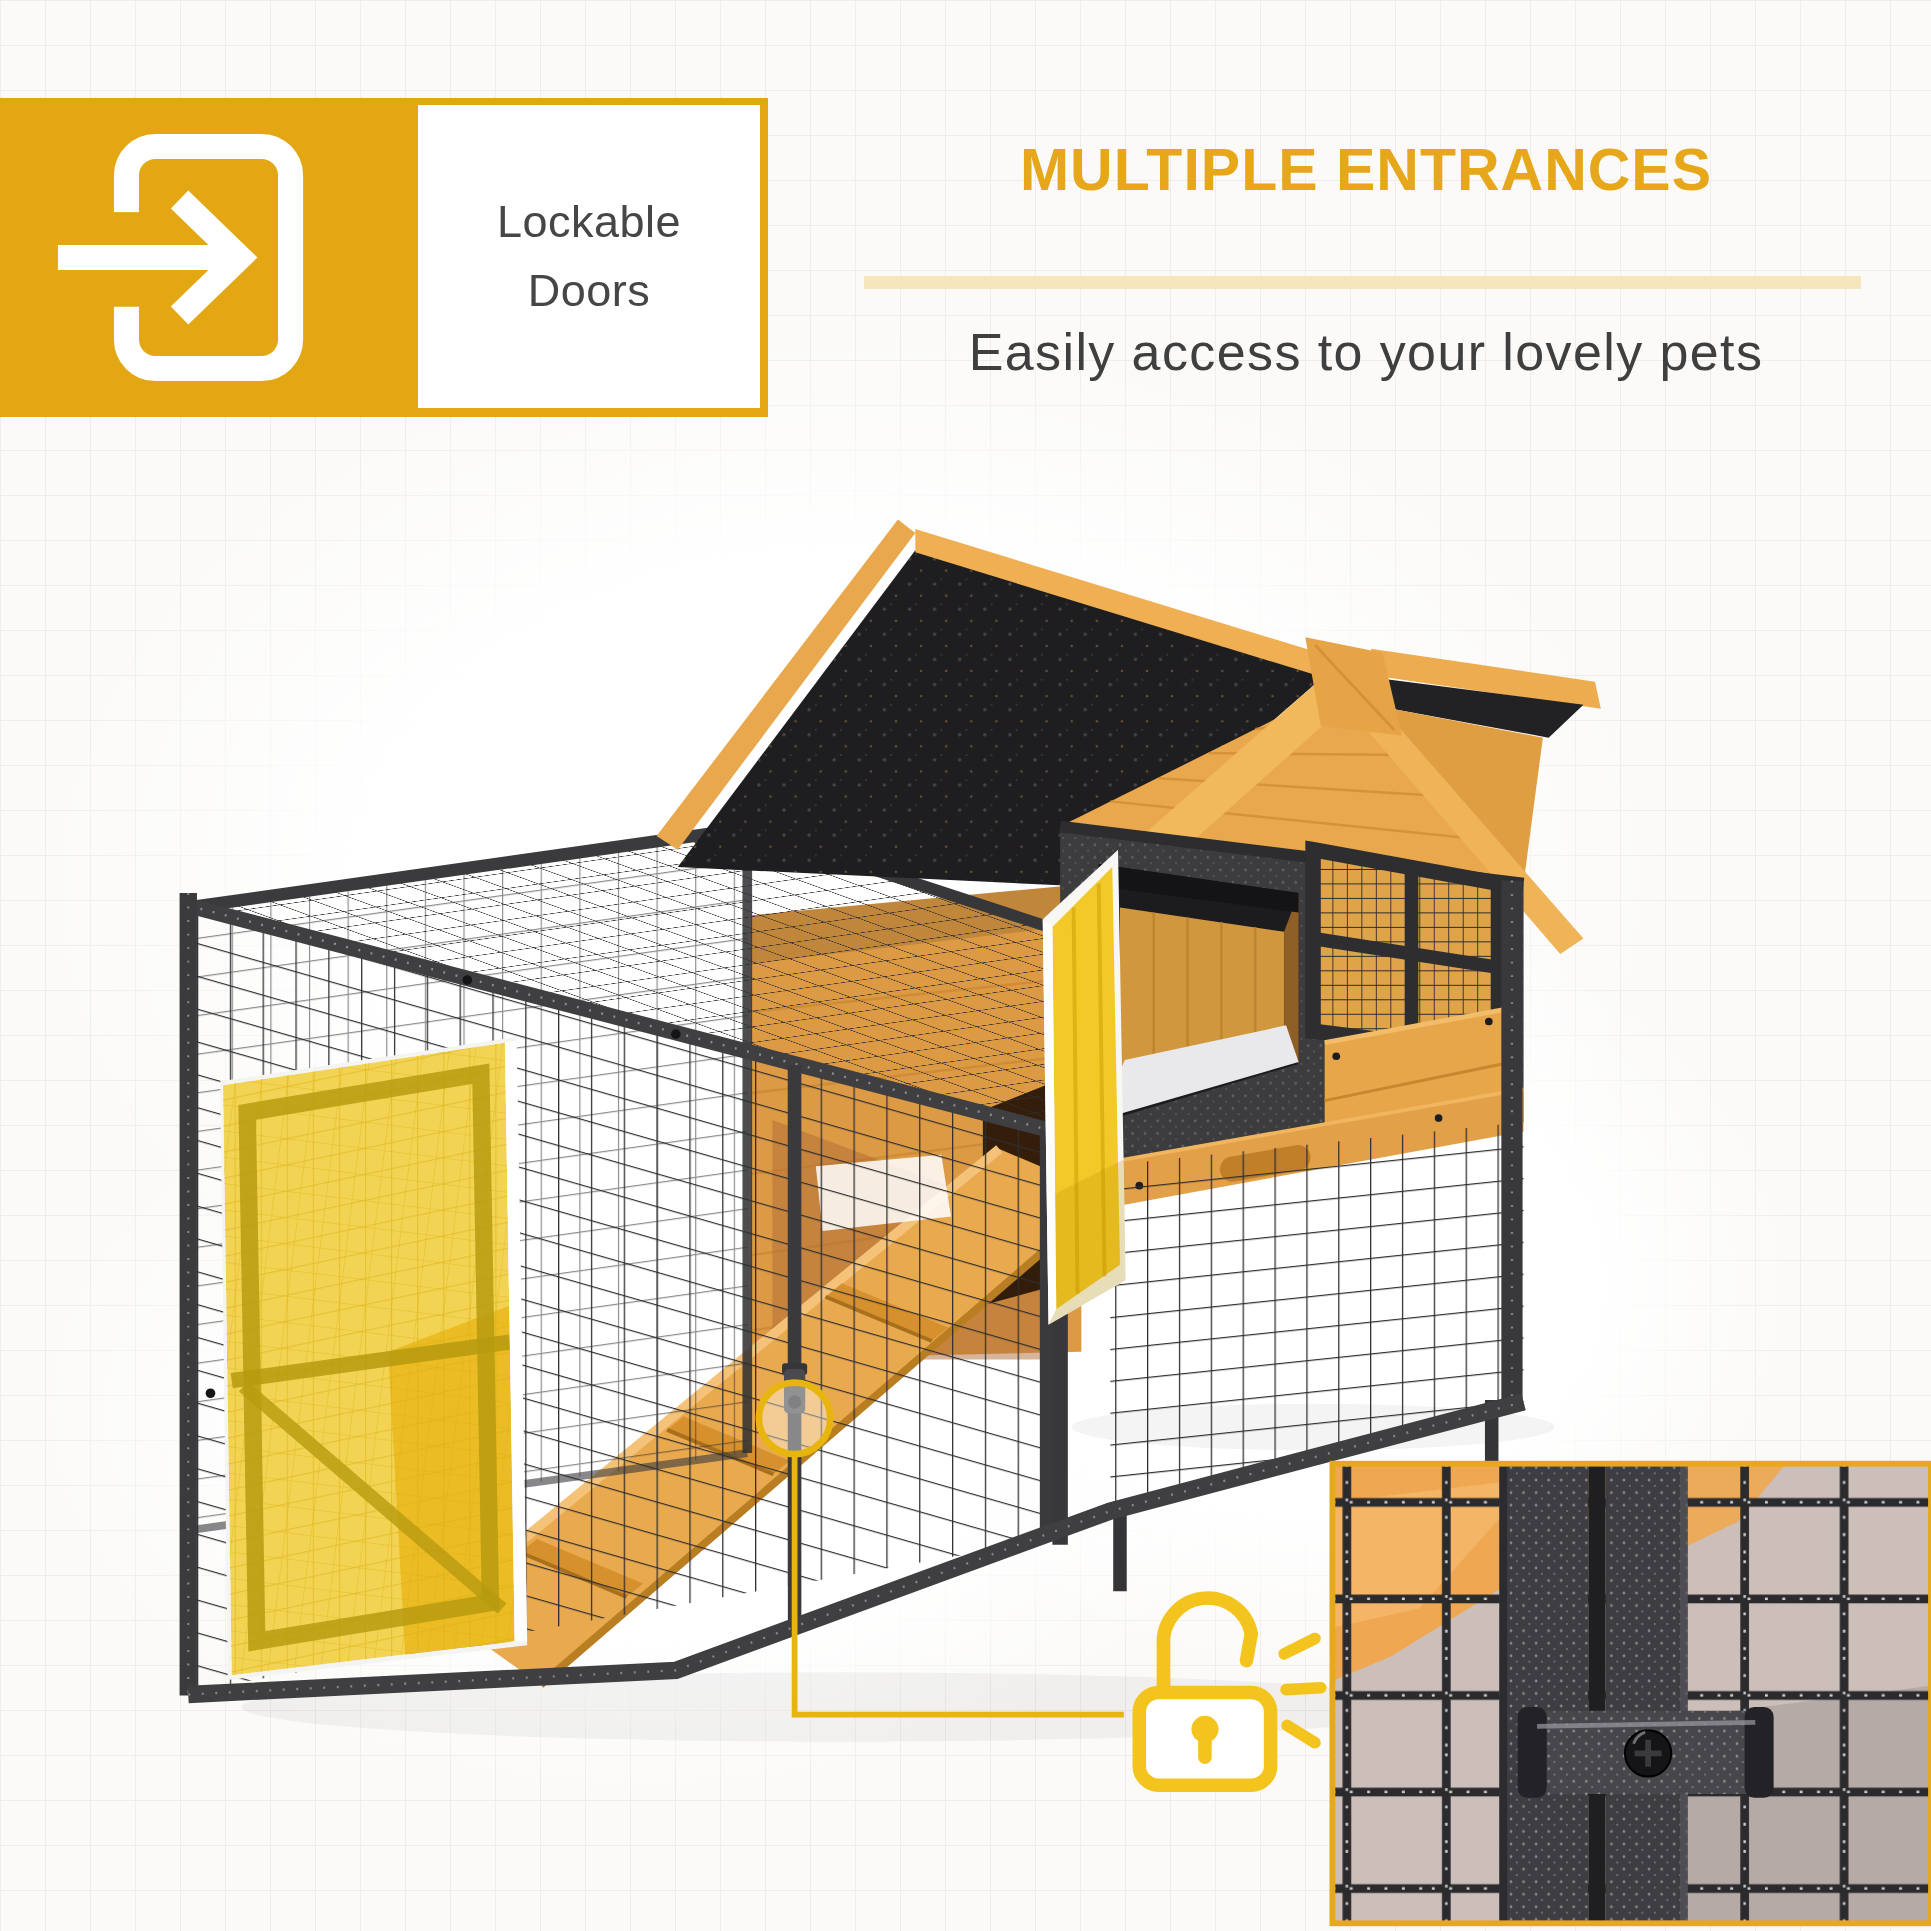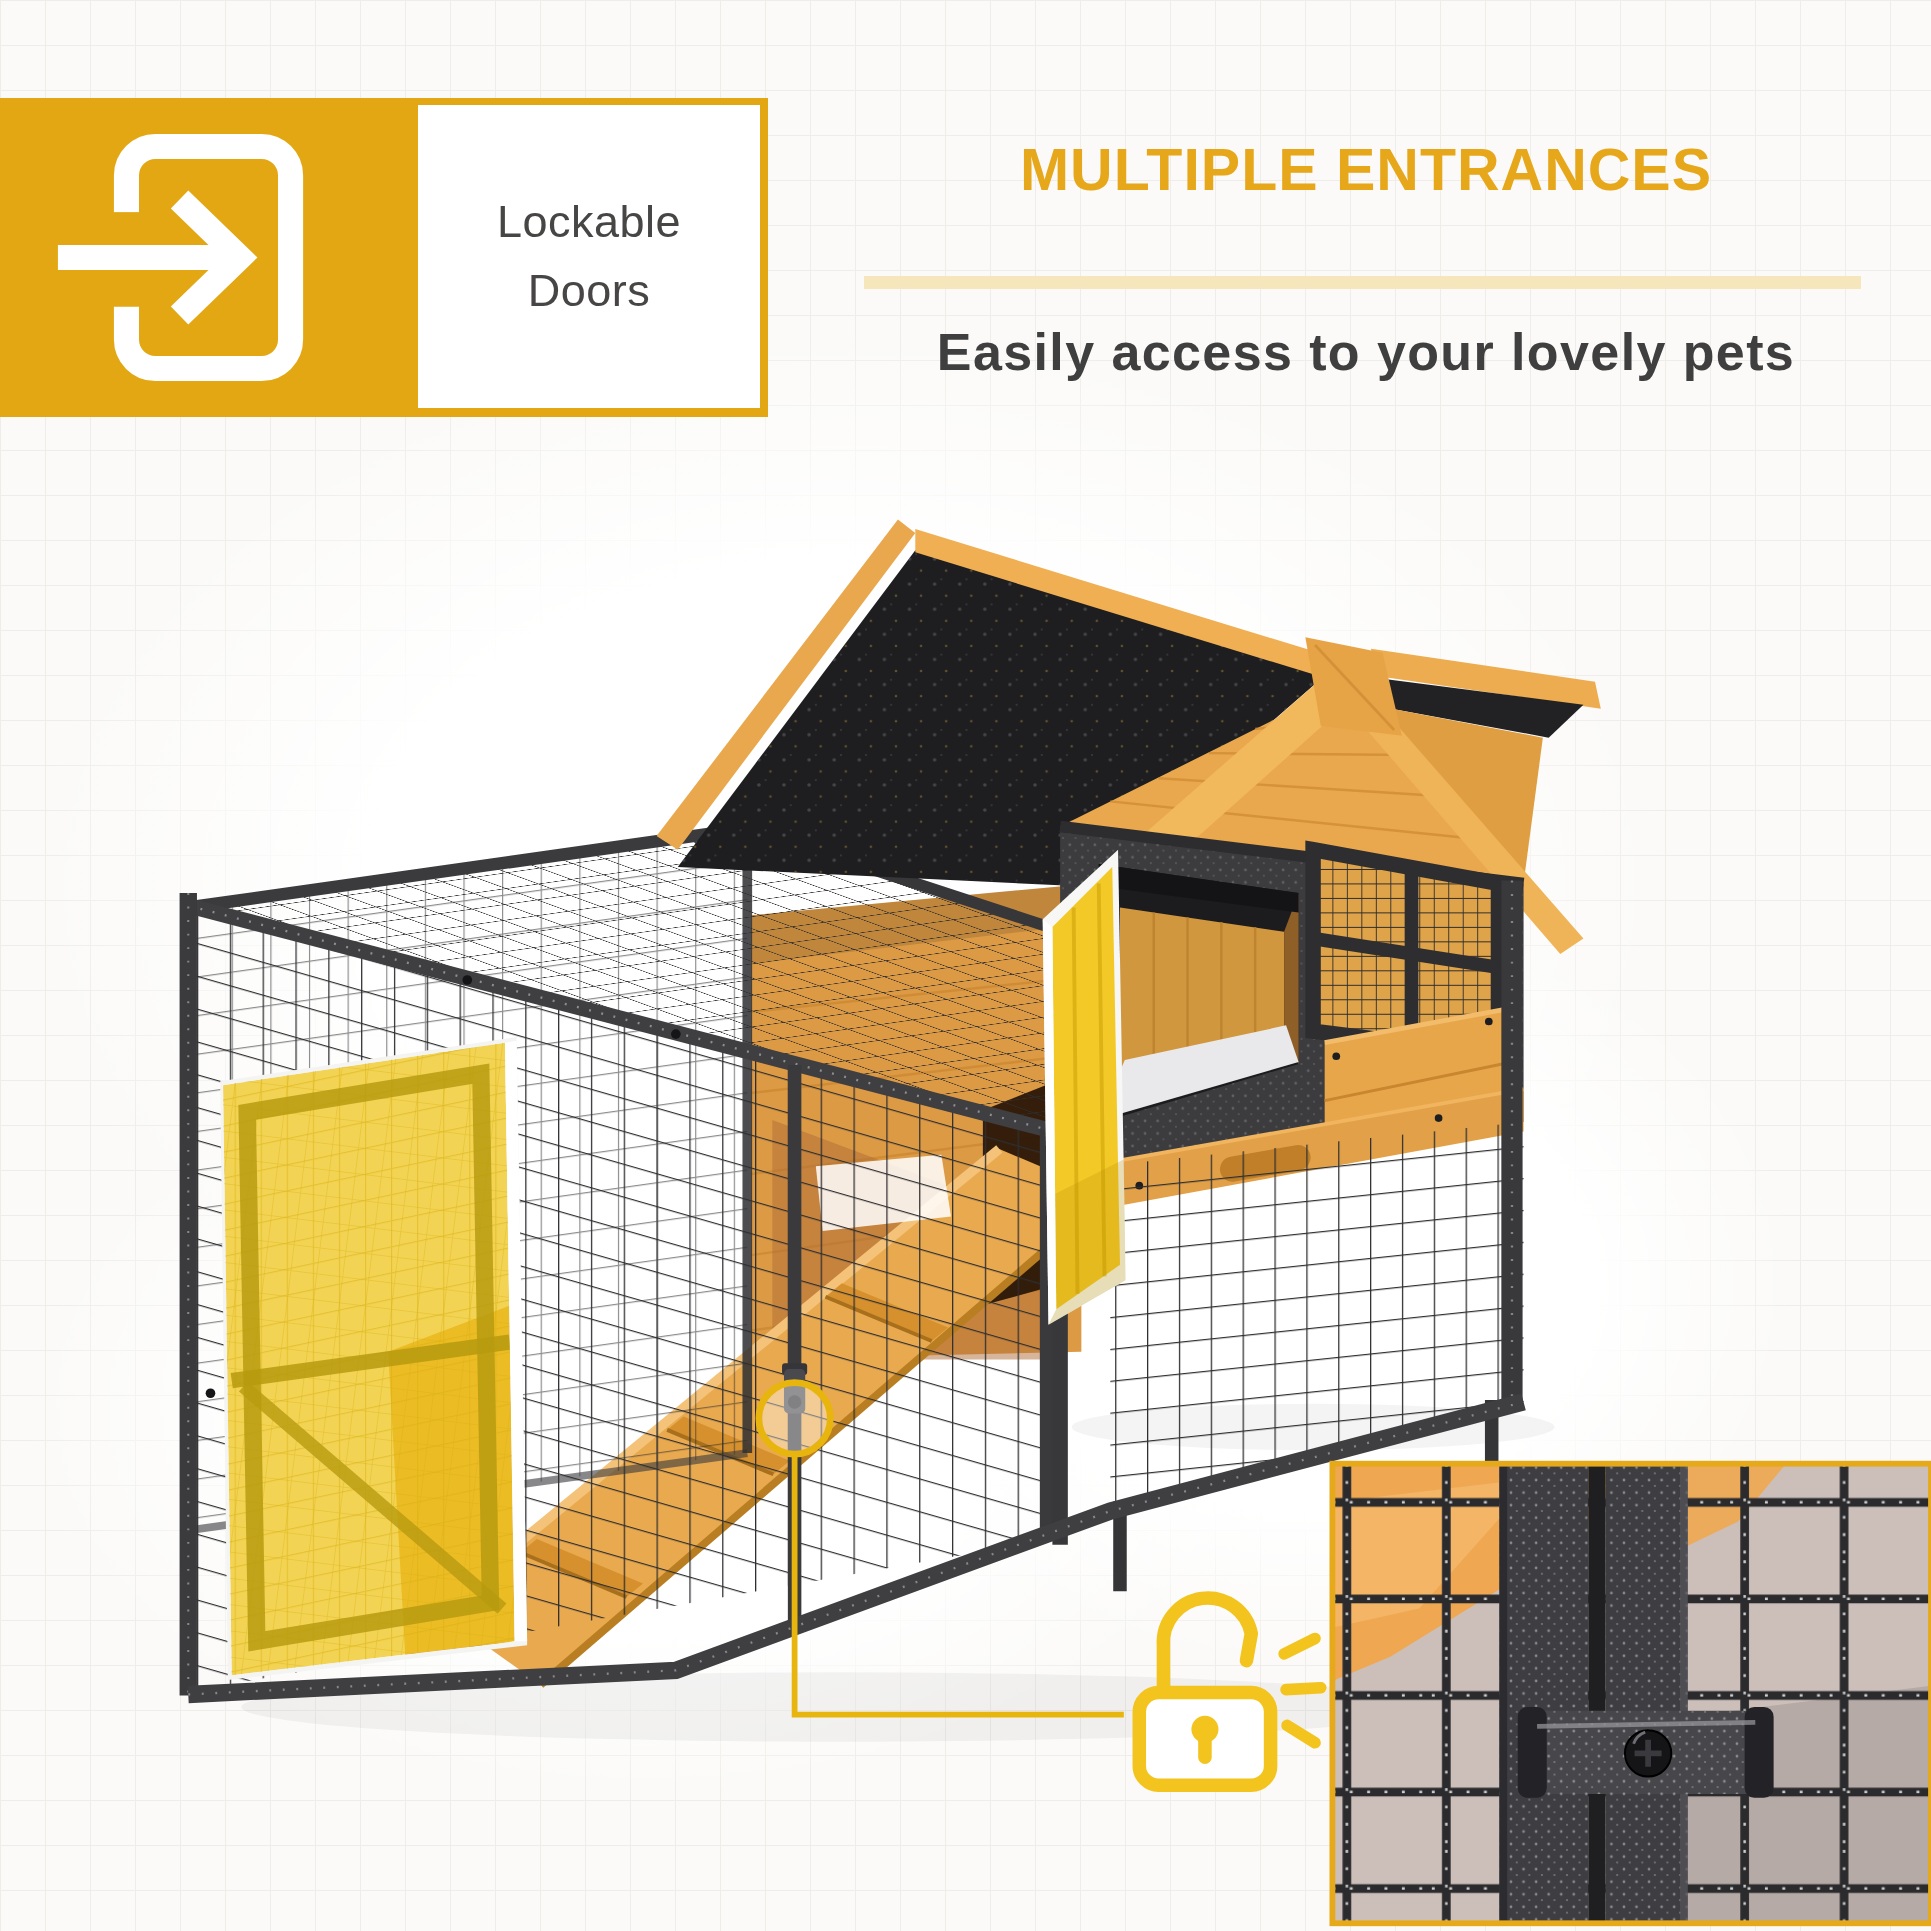--- a/index.html
+++ b/index.html
@@ -22,21 +22,21 @@
   #badge-icon{position:absolute;left:0;top:0}
   #badge-box{position:absolute;left:418px;top:6.8px;width:342px;height:303px;background:#fff;
     display:flex;align-items:center;justify-content:center;text-align:center}
   #badge-label{font-size:45px;line-height:1.55;color:#474645;letter-spacing:0.5px;width:280px;font-weight:400}
 
   
   #headline{position:absolute;left:801px;top:136px;width:1130px;text-align:center;
     font-weight:bold;font-size:59px;letter-spacing:1px;color:var(--heading,#E6A71B);white-space:nowrap}
   #bar{position:absolute;left:864px;top:276px;width:997px;height:12.6px;background:var(--pale-bar,#F5E7BB)}
   #subheadline{position:absolute;left:801px;top:322px;width:1130px;text-align:center;
-    font-size:52px;color:var(--text-dark,#3F3F3F);letter-spacing:1.4px;font-weight:700}
+    font-size:52px;color:var(--text-dark,#3F3F3F);letter-spacing:1.4px;font-weight:400}
 
   svg.art{position:absolute;left:0;top:0}
   .meshline{stroke:var(--mesh,#2E2E30)}
   .wood{fill:var(--wood,#E8A64A)}
 </style>
 </head>
 <body>
 
 <div id="page">
   <div id="grid"></div>

